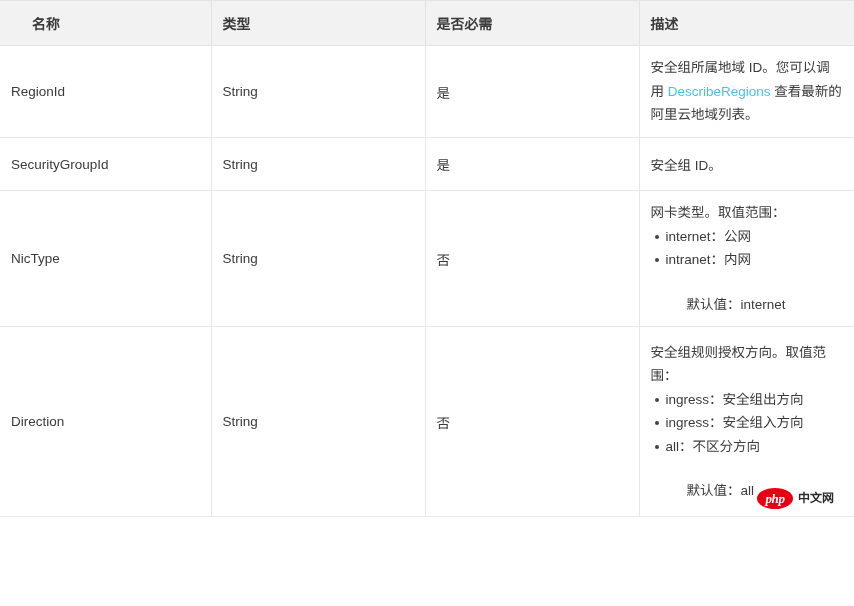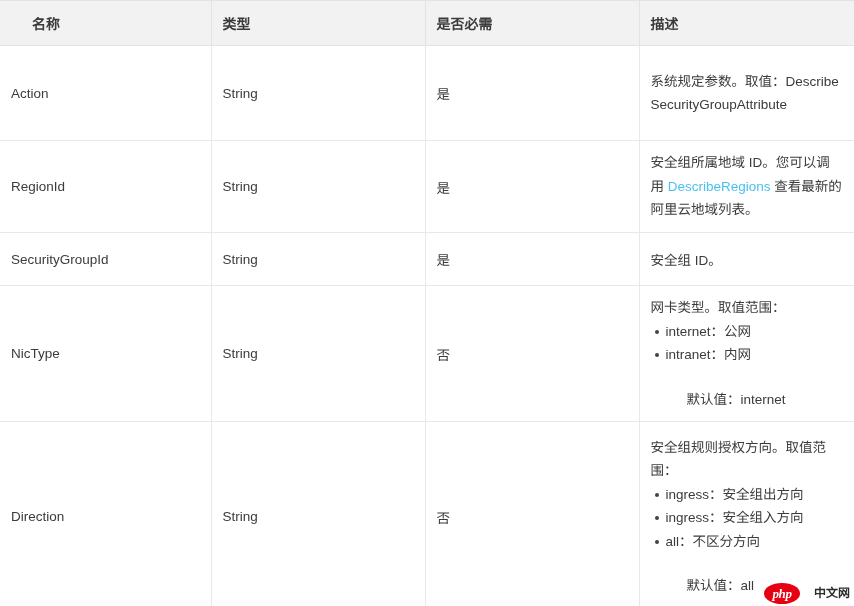--- a/index.html
+++ b/index.html
@@ -109,25 +109,25 @@
   }
 
   a.doc-link {
     color: #49c0f0;
     text-decoration: none;
   }
 
   
   .watermark {
     position: absolute;
-    right: 4px;
+    right: 20px;
     bottom: 8px;
     display: flex;
     align-items: center;
-    gap: 14px;
+    gap: 5px;
     pointer-events: none;
     user-select: none;
   }
   .watermark .php-badge {
     width: 36px;
     height: 21px;
     border-radius: 50%;
     background: #e60012;
     color: #ffffff;
     font-family: "Liberation Serif", "DejaVu Serif", serif;
@@ -162,28 +162,20 @@
     <thead>
       <tr>
         <th class="th-name">名称</th>
         <th class="th-type">类型</th>
         <th class="th-req">是否必需</th>
         <th class="th-desc">描述</th>
       </tr>
     </thead>
     <tbody>
 
-      <tr style="height:95px;">
-        <td class="cell-name">Action</td>
-        <td class="cell-type">String</td>
-        <td class="cell-req">是</td>
-        <td class="cell-desc">
-          <p>系统规定参数。取值：DescribeSecurityGroupAttribute</p>
-        </td>
-      </tr>
 
       <tr style="height:92px;">
         <td class="cell-name">RegionId</td>
         <td class="cell-type">String</td>
         <td class="cell-req">是</td>
         <td class="cell-desc">
           <p><span>安全组所属地域 ID。您可以调用 </span><a class="doc-link" href="#">DescribeRegions</a><span> 查看最新的阿里云地域列表。</span></p>
         </td>
       </tr>
 

